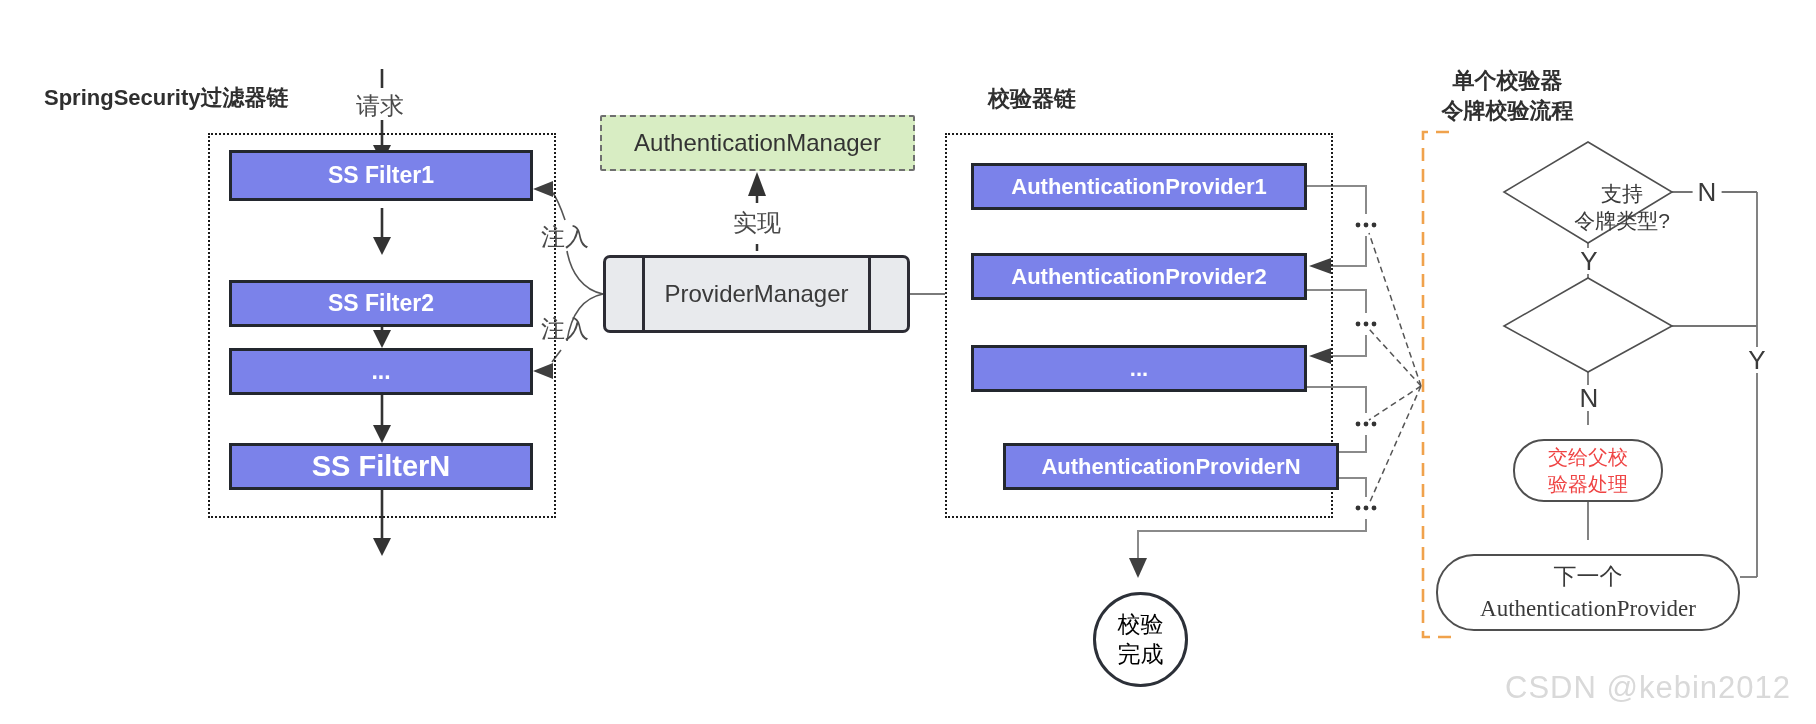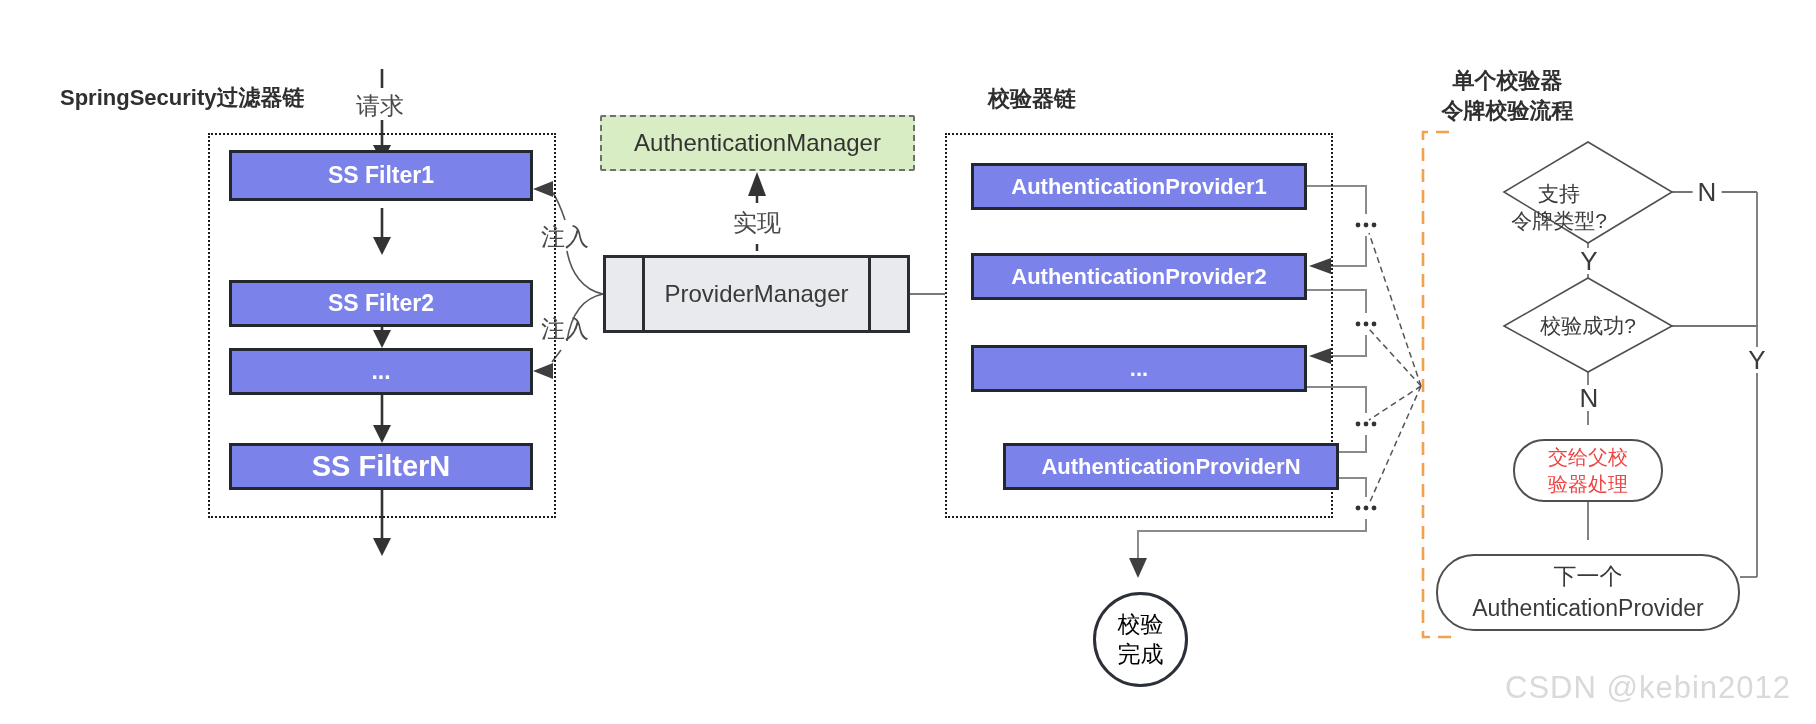--- a/index.html
+++ b/index.html
@@ -18,21 +18,21 @@
   .pm-divider{position:absolute;top:0;bottom:0;width:3px;background:#2c2c34;}
   .small-label{position:absolute;font-size:24px;color:#4a4a4a;white-space:nowrap;}
   .yn-label{position:absolute;transform:translate(-50%,-50%);background:#fff;padding:0 5px;
             font-size:26px;color:#3a3a3a;line-height:1;}
   .multiline{white-space:pre-line;text-align:center;margin-top:14px;}
   .circle-node{position:absolute;background:#fff;border:3px solid #2c3038;border-radius:50%;
                display:flex;align-items:center;justify-content:center;font-size:23px;line-height:1.3;color:#000000;}
   .stadium{position:absolute;background:#fff;border:2px solid #4f4f4f;border-radius:31px;
            display:flex;align-items:center;justify-content:center;font-size:20px;line-height:1.35;color:#ef4444;}
   .next-box{position:absolute;background:#fff;border:2px solid #4f4f4f;border-radius:38px;
-            display:flex;align-items:center;justify-content:center;font-size:23px;line-height:1.35;color:#3a3a3a;}
+            display:flex;align-items:center;justify-content:center;font-size:23px;line-height:1.35;color:#3a3a3a;font-family:Liberation Serif, serif;}
   .diamond-text{position:absolute;display:flex;align-items:center;justify-content:center;
                 font-size:21px;line-height:1.3;color:#3a3a3a;}
   .watermark{position:absolute;font-size:31px;color:#d9d9d9;letter-spacing:1px;white-space:nowrap;}
 </style>
 </head>
 <body>
 
 <div class="stage">
 
   <svg class="layer" width="1816" height="724" viewBox="0 0 1816 724">
@@ -115,61 +115,60 @@
       <line x1="1588" y1="488" x2="1588" y2="540"></line>
       <line x1="1757" y1="577" x2="1740" y2="577"></line>
     </g>
 
     <g fill="#ffffff" stroke="#4f4f4f" stroke-width="1.6">
       <polygon points="1588,142 1672,192 1588,243 1504,192"></polygon>
       <polygon points="1588,278 1672,326 1588,372 1504,326"></polygon>
     </g>
   </svg>
 
-  <div class="section-title" style="left:60px;top:83px;text-align:center;">SpringSecurity过滤器链</div>
+  <div class="section-title" style="left:44px;top:83px;text-align:center;">SpringSecurity过滤器链</div>
   <div class="small-label" style="left:356px;top:90px;">请求</div>
 
   <div class="dotted-frame" style="left:208px;top:133px;width:348px;height:385px;"></div>
 
   <div class="purple-box" style="left:229px;top:150px;width:304px;height:51px;font-size:23px;">SS Filter1</div>
   <div class="purple-box" style="left:229px;top:255px;width:304px;height:47px;font-size:23px;margin-top:25px;">SS Filter2</div>
   <div class="purple-box" style="left:229px;top:348px;width:304px;height:47px;font-size:23px;">...</div>
   <div class="purple-box" style="left:229px;top:443px;width:304px;height:47px;font-size:29px;">SS FilterN</div>
 
   <div class="small-label" style="left:541px;top:221px;">注入</div>
   <div class="small-label" style="left:541px;top:313px;">注入</div>
 
   <div class="green-box" style="left:600px;top:115px;width:315px;height:56px;">AuthenticationManager</div>
 
   <div class="small-label" style="left:727px;top:207px;width:60px;text-align:center;background:#fff;">实现</div>
 
-  <div class="pm-box" style="left:603px;top:255px;width:307px;height:78px;">
+  <div class="pm-box" style="left:603px;top:255px;width:307px;height:78px;border-radius:7px;">
     <div class="pm-divider" style="left:36px;"></div>
     <div class="pm-divider" style="right:36px;"></div>
     <span>ProviderManager</span>
   </div>
 
   <div class="section-title" style="left:988px;top:84px;">校验器链</div>
 
   <div class="dotted-frame" style="left:945px;top:133px;width:388px;height:385px;"></div>
 
   <div class="purple-box" style="left:971px;top:163px;width:336px;height:47px;font-size:22px;">AuthenticationProvider1</div>
   <div class="purple-box" style="left:971px;top:253px;width:336px;height:47px;font-size:22px;">AuthenticationProvider2</div>
   <div class="purple-box" style="left:971px;top:345px;width:336px;height:47px;font-size:22px;">...</div>
   <div class="purple-box" style="left:1003px;top:443px;width:336px;height:47px;font-size:22px;">AuthenticationProviderN</div>
 
   <div class="circle-node multiline" style="left:1093px;top:578px;width:95px;height:95px;">校验
 完成</div>
 
   <div class="section-title multiline" style="left:1395px;top:52px;width:225px;line-height:1.35;">单个校验器
 令牌校验流程</div>
 
-  <div class="diamond-text multiline" style="left:1474px;top:150px;width:170px;height:86px;">支持
+  <div class="diamond-text multiline" style="left:1537px;top:150px;width:170px;height:86px;">支持
 令牌类型?</div>
-  <div class="diamond-text" style="left:1503px;top:303px;width:170px;height:46px;">校验成功?</div>
 
   <div class="yn-label" style="left:1707px;top:192px;">N</div>
   <div class="yn-label" style="left:1589px;top:261px;">Y</div>
   <div class="yn-label" style="left:1757px;top:360px;">Y</div>
   <div class="yn-label" style="left:1589px;top:398px;">N</div>
 
   <div class="stadium multiline" style="left:1513px;top:425px;width:150px;height:63px;">交给父校
 验器处理</div>
 
   <div class="next-box multiline" style="left:1436px;top:540px;width:304px;height:77px;">下一个

